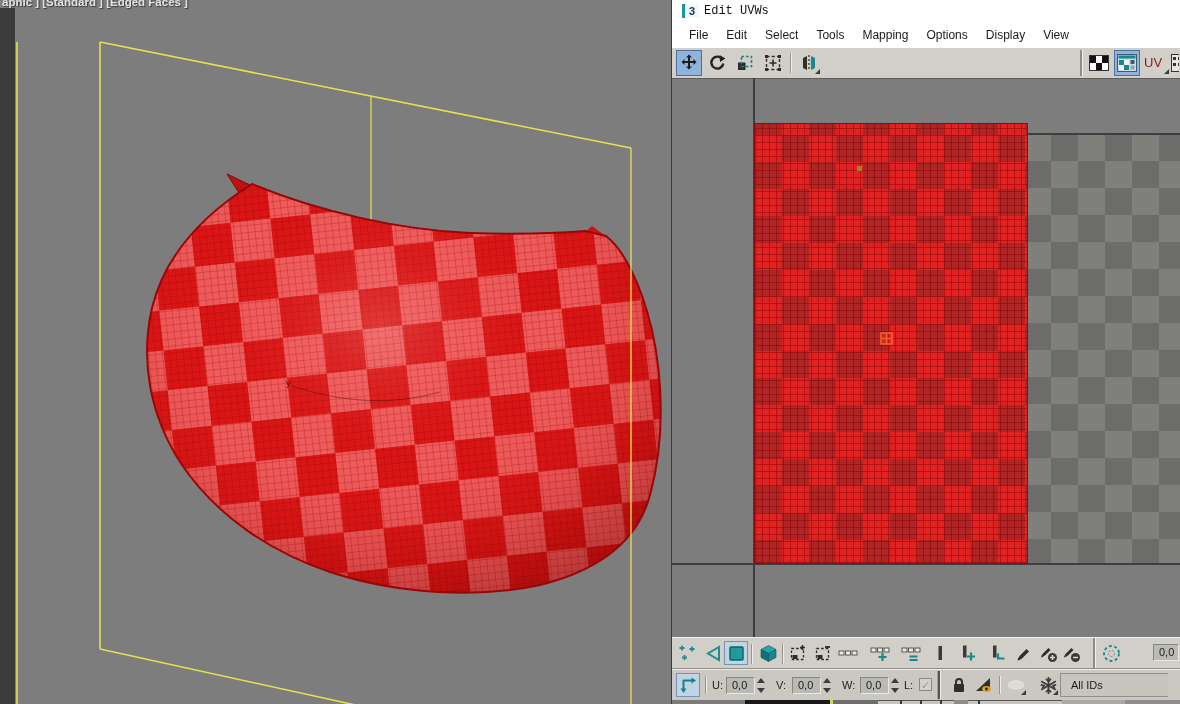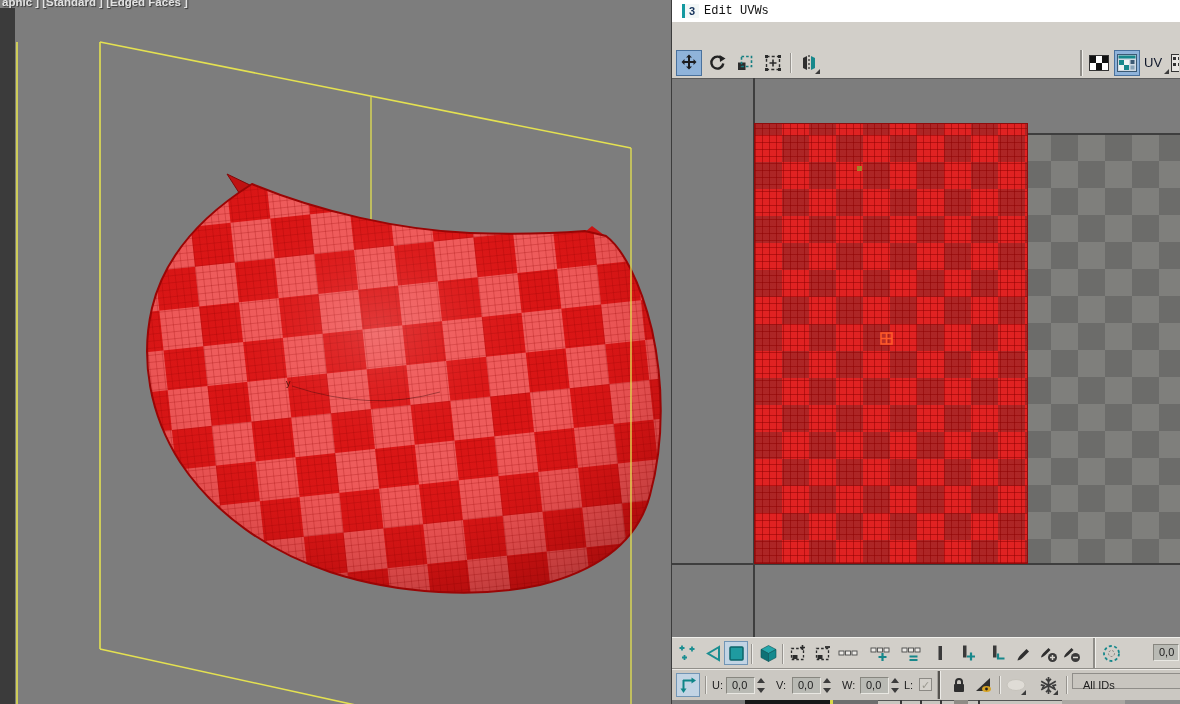--- a/index.html
+++ b/index.html
@@ -16,21 +16,21 @@
   .menubar{position:absolute;left:0;top:22px;width:508px;height:26px;background:#fff;display:flex;align-items:center;padding-left:8px;box-sizing:border-box;}
   .menuitem{font-size:12px;color:#1a1a1a;padding:3px 9px;cursor:default;}
   .toolbar{position:absolute;left:0;top:48px;width:508px;height:30px;background:#d2cfc9;border-bottom:2px solid #4c4c4c;box-sizing:content-box;}
   .tbtn{position:absolute;top:2px;width:26px;height:26px;border:1px solid transparent;display:flex;align-items:center;justify-content:center;box-sizing:border-box;}
   .tbtn.active{background:#8fb3da;border-color:#49719d;}
   .sbtn{position:absolute;top:3px;width:24px;height:24px;border:1px solid transparent;display:flex;align-items:center;justify-content:center;box-sizing:border-box;}
   .sbtn.active{background:#c2d4e4;border-color:#7195b5;}
   .vsep{position:absolute;top:5px;width:1px;height:20px;background:#97948f;box-shadow:1px 0 0 #ecebe7;}
   .groove{position:absolute;top:2px;width:2px;height:26px;background:#8f8d88;box-shadow:1px 0 0 #f0efeb;}
   .fly{position:absolute;right:1px;bottom:1px;width:0;height:0;border-left:5px solid transparent;border-bottom:5px solid #3c3c3c;}
-  .uvlabel{position:absolute;top:7px;font-size:13px;color:#0f172a;}
+  .uvlabel{position:absolute;top:7px;font-size:13px;color:#7f1d1d;}
   
   .canvas{position:absolute;left:0;top:78px;width:508px;height:559px;background:#7d7d7d;overflow:hidden;}
   .canvas-topline{position:absolute;left:0;top:0;width:508px;height:1px;background:#5c5c5c;}
   .checker{position:absolute;left:82px;top:56px;width:426px;height:430px;background-image:repeating-conic-gradient(#6c6c6a 0% 25%,#7f7f7c 0% 50%);background-size:54px 54px;}
   .gl-v{position:absolute;left:81px;top:0;width:2px;height:559px;background:#3e3e3e;}
   .gl-h1{position:absolute;left:82px;top:55px;width:426px;height:2px;background:#3e3e3e;}
   .gl-h2{position:absolute;left:0;top:485px;width:508px;height:2px;background:#3e3e3e;}
   .island{position:absolute;left:82px;top:45px;width:274px;height:441px;background-color:#da1717;
     background-image:
       repeating-linear-gradient(90deg, rgba(140,0,0,.5) 0 1px, transparent 1px 7px),
@@ -45,21 +45,21 @@
   .numfield{position:absolute;height:17px;background:#b9bab4;border:1px solid #87867f;border-bottom-color:#e9e8e3;border-right-color:#e9e8e3;font-size:11px;color:#1d1d1d;padding:1px 0 0 5px;box-sizing:border-box;}
   
   .statusbar{position:absolute;left:0;top:668px;width:508px;height:32px;background:#cbc8c2;border-top:1px solid #918f8a;box-shadow:inset 0 1px 0 #eceae6;}
   .stlabel{position:absolute;top:10px;font-size:11px;color:#222;}
   .spin{position:absolute;top:8px;width:10px;height:17px;}
   .spin:before,.spin:after{content:"";position:absolute;left:1px;width:0;height:0;border-left:4px solid transparent;border-right:4px solid transparent;}
   .spin:before{top:1px;border-bottom:5px solid #3c3c3c;}
   .spin:after{bottom:1px;border-top:5px solid #3c3c3c;}
   .checkbox{position:absolute;top:9px;width:13px;height:13px;background:#d4d1cb;border:1px solid #8b8984;color:#9a988f;font-size:11px;line-height:12px;text-align:center;box-sizing:border-box;}
   .thicksep{position:absolute;top:2px;width:2px;height:28px;background:#55534f;box-shadow:1px 0 0 #edece8,-1px 0 0 #a3a09b;}
-  .allids{position:absolute;left:400px;top:4px;width:108px;height:16px;background:#c8c5bf;border:1px solid #8f8d89;border-right:none;box-sizing:border-box;}
+  .allids{position:absolute;left:388px;top:4px;width:108px;height:24px;background:#c8c5bf;border:1px solid #8f8d89;border-right:none;box-sizing:border-box;}
   .allids span{position:absolute;left:10px;top:5px;font-size:11px;color:#1c1c1c;}
   
   .understrip{position:absolute;left:0;top:700px;width:508px;height:4px;background:#7c7c7c;}
   .understrip div{position:absolute;top:0;height:4px;}
 </style>
 </head>
 <body>
 
 <div id="root">
 
@@ -108,20 +108,30 @@
     <div class="vp-label">aphic ] [Standard ] [Edged Faces ]</div>
   </section>
 
   <section class="uvw">
 
     <header class="titlebar">
       <span class="appicon">3</span>
       <span class="wtitle">Edit UVWs</span>
     </header>
 
+    <nav class="menubar">
+      <span class="menuitem">File</span>
+      <span class="menuitem">Edit</span>
+      <span class="menuitem">Select</span>
+      <span class="menuitem">Tools</span>
+      <span class="menuitem">Mapping</span>
+      <span class="menuitem">Options</span>
+      <span class="menuitem">Display</span>
+      <span class="menuitem">View</span>
+    </nav>
 
     <div class="toolbar">
       <div class="tbtn active" style="left:4px">
         <svg width="18" height="18">
             <path d="M9 0.5l3 3h-2v3.5h3.5v-2l3 3-3 3v-2H10v3.5h2l-3 3-3-3h2V9H4.5v2l-3-3 3-3v2H8V3.5H6z" fill="#1d1d20"></path>
           </svg>
       </div>
       <div class="tbtn" style="left:32px">
         <svg width="18" height="18">
             <path d="M14.5 5.5A6 6 0 1 0 15.3 9.5" fill="none" stroke="#222" stroke-width="2.4"></path>

